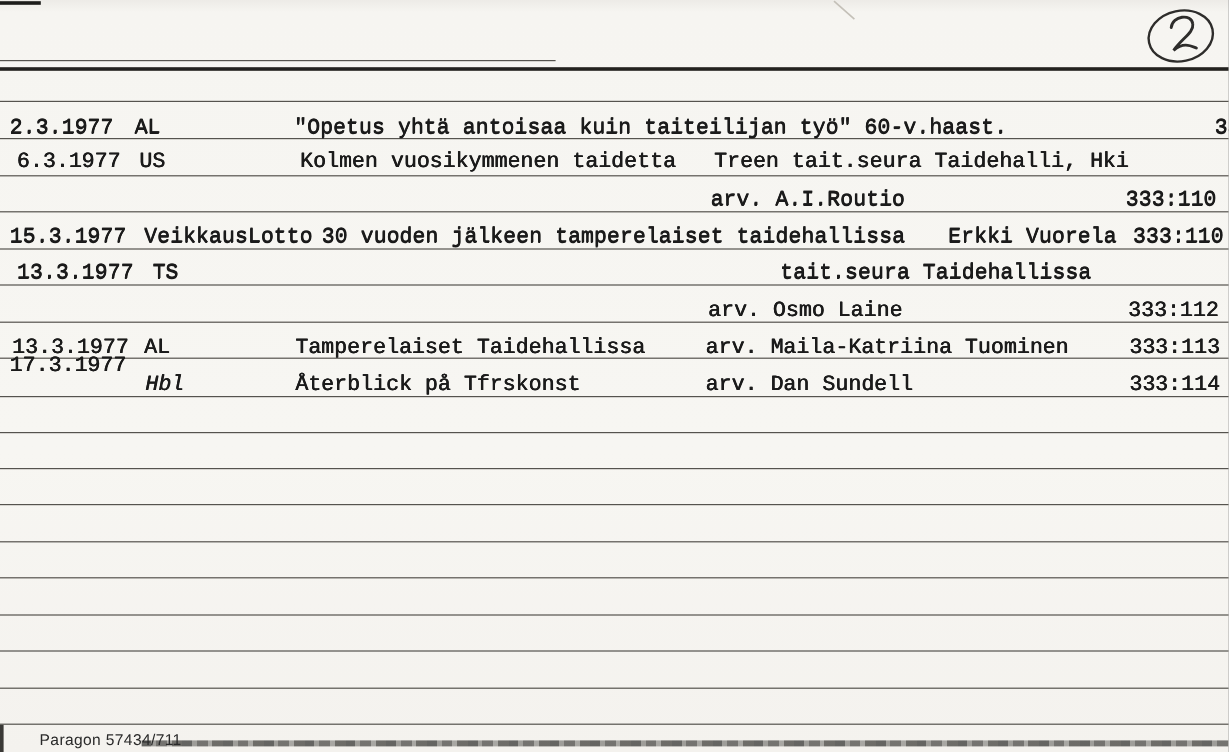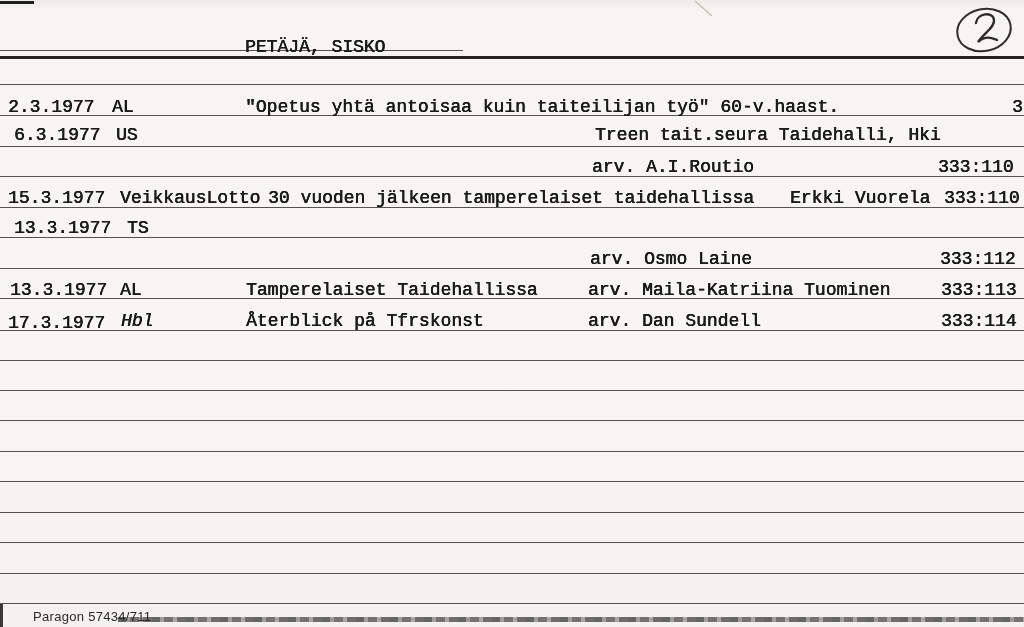--- a/index.html
+++ b/index.html
@@ -62,51 +62,52 @@
   <div class="speckle"></div>
   <svg class="scratch" width="22" height="17">
     <line x1="2" y1="1" x2="19" y2="16" stroke="#c4c0b8" stroke-width="1.4"></line>
   </svg>
 
   <svg class="marker-svg" width="74" height="58" viewBox="0 0 74 58">
     <ellipse cx="36" cy="28" rx="27" ry="21" transform="rotate(-12 36 28)" fill="none" stroke="#2e2d2b" stroke-width="2"></ellipse>
     <path d="M28 21 C29 11, 45 9, 46 18 C47 25, 37 30, 30 40 C38 33, 44 36, 49 38" fill="none" stroke="#2e2d2b" stroke-width="2.4" stroke-linecap="round"></path>
   </svg>
 
-  <span class="t" style="left:245px;top:38px;">PETÄJÄ, SISKO</span>
 
   <span class="t" style="left:8px;top:98px;">2.3.1977</span>
   <span class="t" style="left:112px;top:98px;">AL</span>
   <span class="t" style="left:245px;top:98px;">"Opetus yhtä antoisaa kuin taiteilijan työ" 60-v.haast.</span>
   <span class="t" style="left:972px;top:98px;margin-left:40px;">333:73</span>
 
   <span class="t" style="left:14px;top:126px;">6.3.1977</span>
   <span class="t" style="left:116px;top:126px;text-align:center;">US</span>
+  <span class="t" style="left:250px;top:126px;">Kolmen vuosikymmenen taidetta</span>
   <span class="t" style="left:595px;top:126px;">Treen tait.seura Taidehalli, Hki</span>
   <span class="t" style="left:592px;top:158px;">arv. A.I.Routio</span>
   <span class="t" style="left:938px;top:158px;">333:110</span>
 
   <span class="t" style="left:8px;top:189px;">15.3.1977</span>
   <span class="t" style="left:120px;top:189px;">VeikkausLotto</span>
   <span class="t" style="left:268px;top:189px;">30 vuoden jälkeen tamperelaiset taidehallissa</span>
   <span class="t" style="left:790px;top:189px;text-align:right;">Erkki Vuorela</span>
   <span class="t" style="left:944px;top:189px;">333:110</span>
 
   <span class="t" style="left:14px;top:219px;">13.3.1977</span>
   <span class="t" style="left:127px;top:219px;">TS</span>
+  <span class="t" style="left:650px;top:219px;">tait.seura Taidehallissa</span>
   <span class="t" style="left:590px;top:250px;">arv. Osmo Laine</span>
   <span class="t" style="left:940px;top:250px;font-family:Liberation Mono, monospace;">333:112</span>
 
   <span class="t" style="left:10px;top:281px;">13.3.1977</span>
   <span class="t" style="left:120px;top:281px;">AL</span>
   <span class="t" style="left:246px;top:281px;">Tamperelaiset Taidehallissa</span>
   <span class="t" style="left:588px;top:281px;">arv. Maila-Katriina Tuominen</span>
   <span class="t" style="left:941px;top:281px;">333:113</span>
 
-  <span class="t" style="left:8px;top:314px;">17.3.1977</span>
+  <span class="t" style="left:8px;top:296px;">17.3.1977</span>
   <span class="t" style="left:121px;top:312px;font-style:italic;">Hbl</span>
   <span class="t" style="left:246px;top:312px;">Återblick på Tfrskonst</span>
   <span class="t" style="left:588px;top:312px;">arv. Dan Sundell</span>
   <span class="t" style="left:941px;top:312px;">333:114</span>
 
   <span class="brand">Paragon 57434/711</span>
 
 </div>
 
 </body></html>

